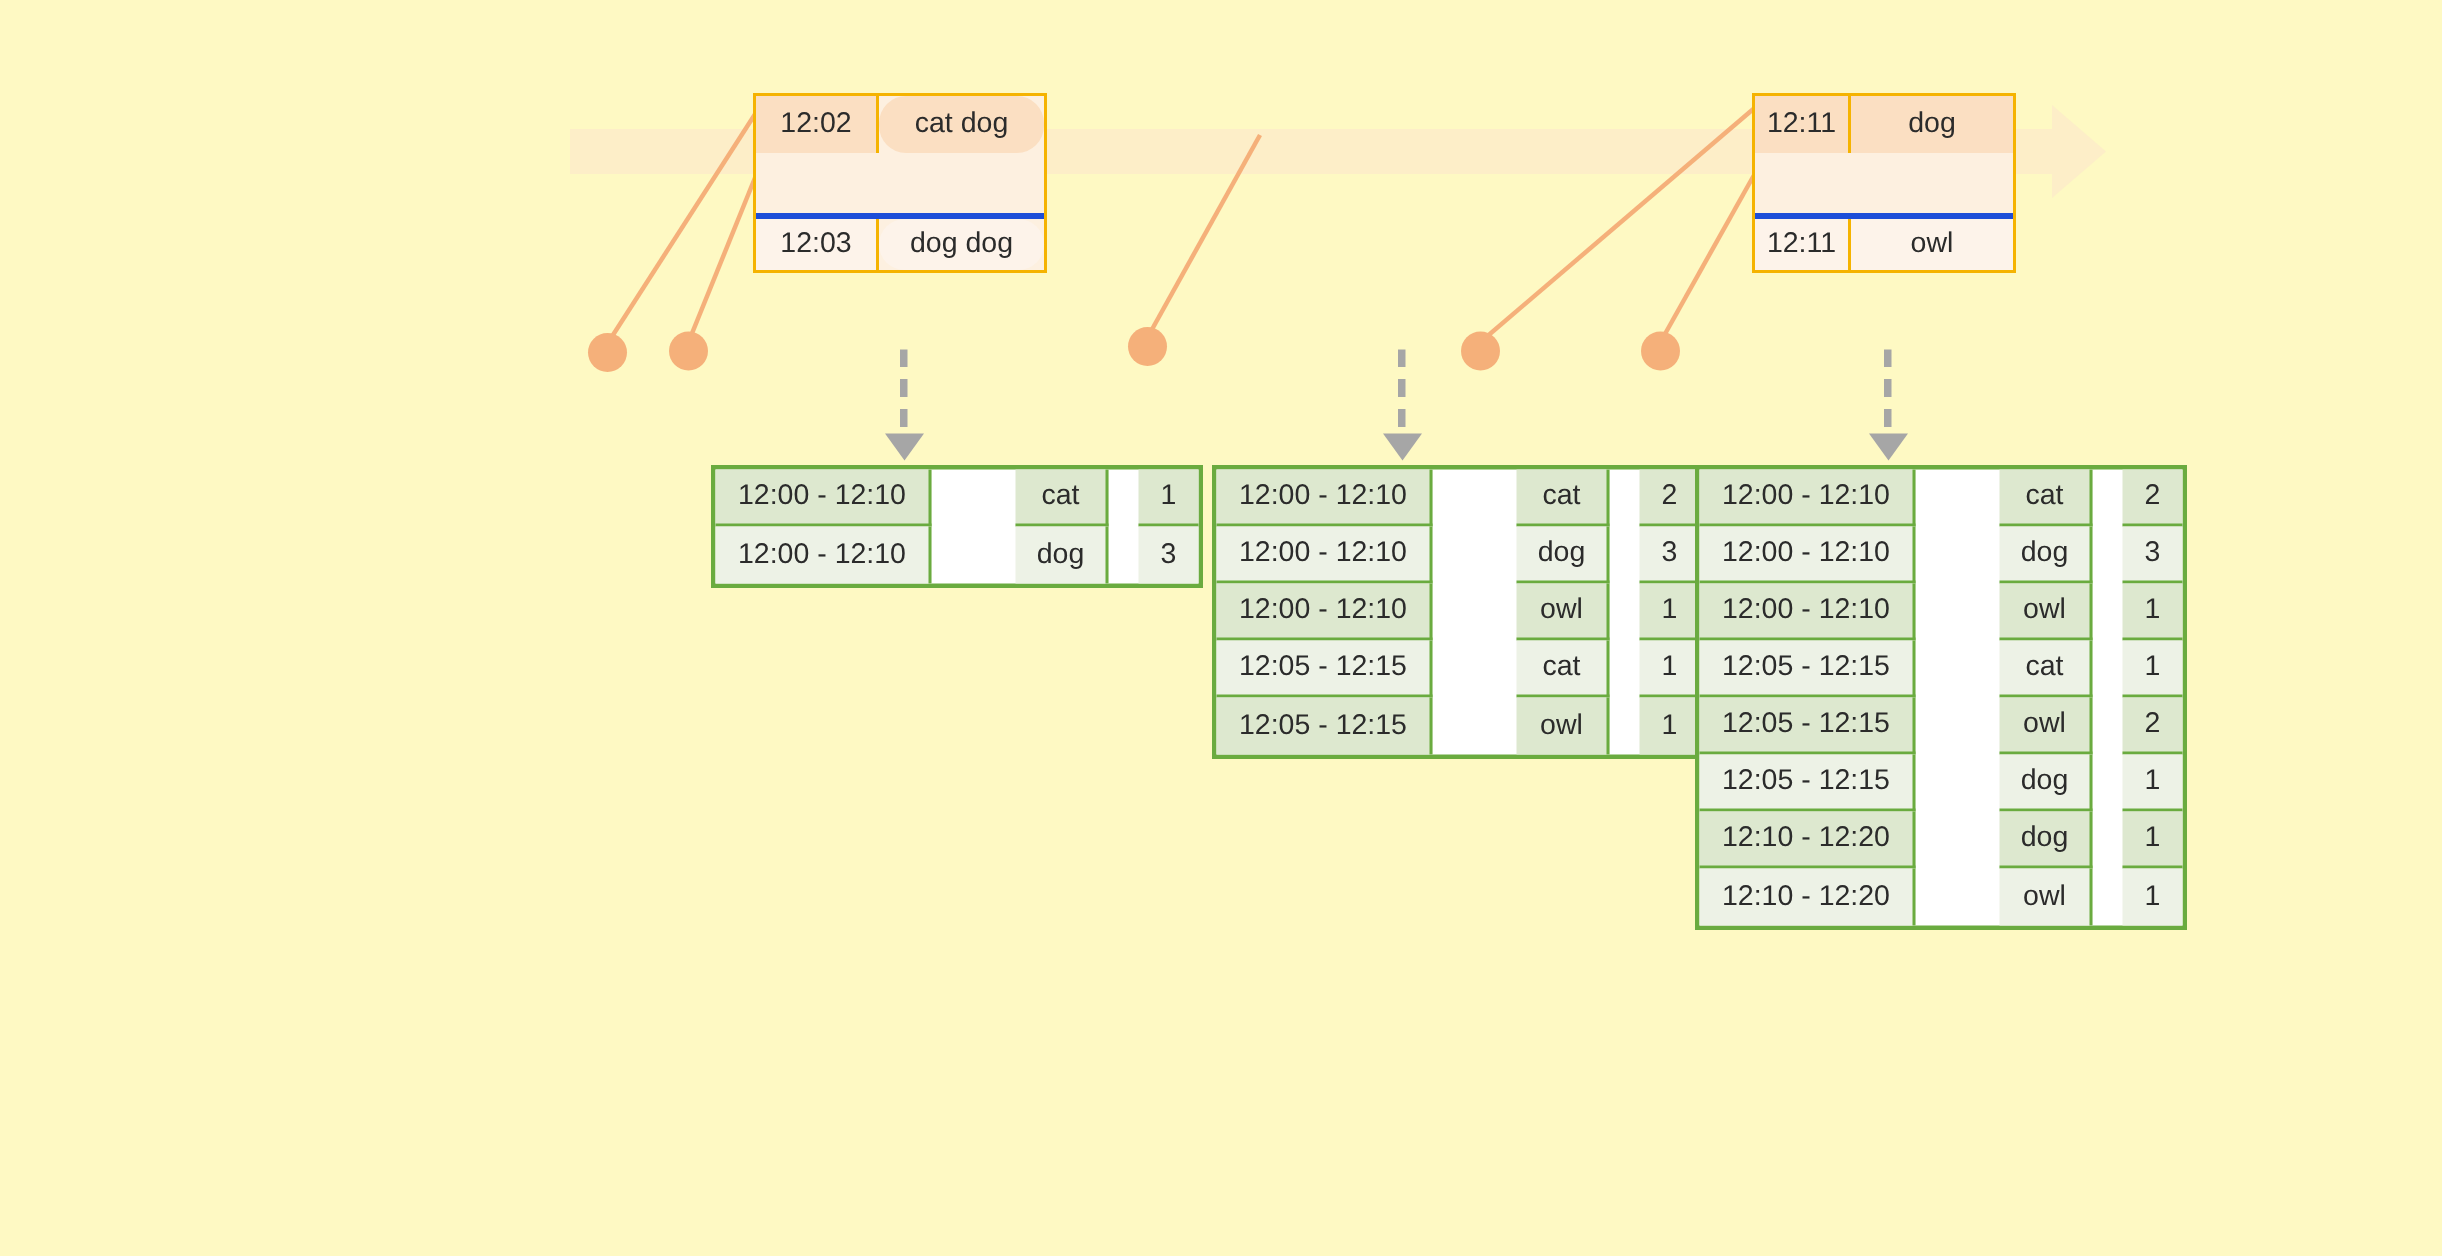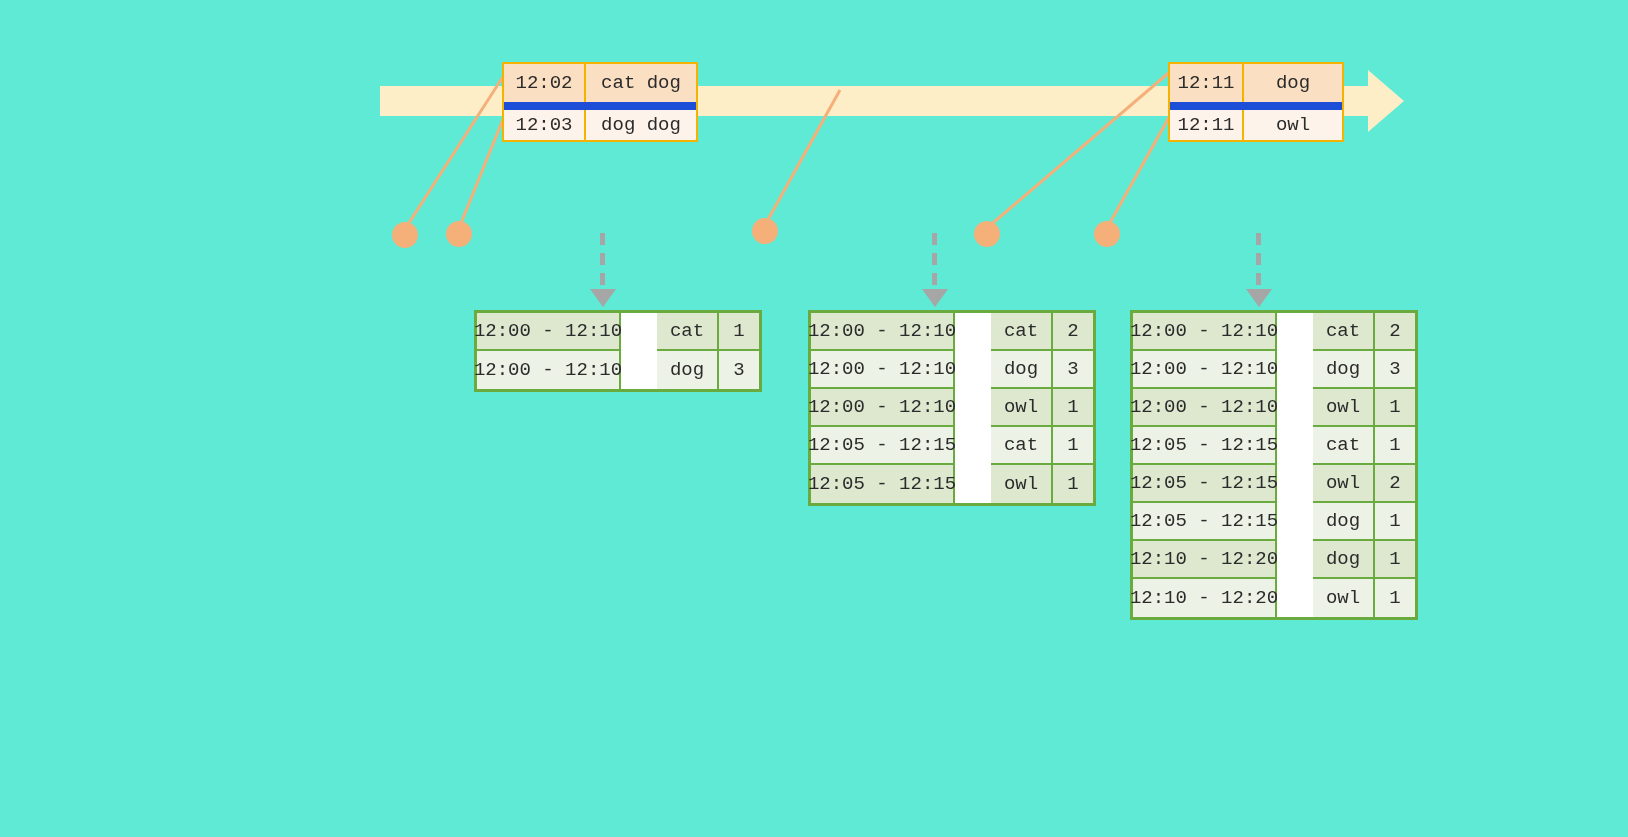--- a/index.html
+++ b/index.html
@@ -4,23 +4,23 @@
 <style>
   html, body {
     margin: 0;
     padding: 0;
     background: #000000;
   }
   #canvas {
     position: relative;
     width: 1628px;
     height: 837px;
-    background: #5eead4;
+    background: #fef9c3;
     overflow: hidden;
-    font-family: Liberation Mono, monospace;
+    font-family: Liberation Sans, sans-serif;
   }
 
   
   #timeline-bar {
     position: absolute;
     left: 380px;
     top: 86px;
     width: 990px;
     height: 30px;
     background: #fdeec8;
@@ -50,45 +50,46 @@
     border: 2px solid #f5b301;
     box-sizing: border-box;
     background: #fdf0e0;
   }
   .event-row {
     display: flex;
     height: 38px;
     box-sizing: border-box;
   }
   .event-row + .event-row {
-    border-top: 8px solid #1d4ed8;
+    border-top: 4px solid #1d4ed8;
+    margin-top: 40px;
   }
   .event-row.shade .ev-time,
   .event-row.shade .ev-words {
     background: #fbdfc2;
   }
   .ev-time, .ev-words {
     display: flex;
     align-items: center;
     justify-content: center;
     font-size: 19px;
     color: #2b2b2b;
     background: #fdf3ea;
     box-sizing: border-box;
     white-space: nowrap;
   }
   .ev-time { width: 82px; border-right: 2px solid #f5b301; }
   .ev-words { flex: 1; }
 
   #event-box-1 { left: 502px; top: 62px; width: 196px; }
-  #event-box-1 .ev-words { width: 112px; }
+  #event-box-1 .ev-words { width: 112px; border-radius: 18px; }
   #event-box-2 { left: 836px; top: 81px; width: 196px; }
   #event-box-2 .ev-words { width: 112px; }
   #event-box-3 { left: 1168px; top: 62px; width: 176px; }
-  #event-box-3 .ev-time { width: 74px; }
+  #event-box-3 .ev-time { width: 64px; }
   #event-box-3 .ev-words { width: 98px; }
 
   
   .conn-dot {
     position: absolute;
     width: 26px;
     height: 26px;
     border-radius: 50%;
     background: #f5b07a;
   }
@@ -104,20 +105,21 @@
   .result-table {
     position: absolute;
     border: 3px solid #6aab3f;
     box-sizing: border-box;
     background: #ffffff;
   }
   .res-row {
     display: flex;
     height: 38px;
     box-sizing: border-box;
+    gap: 20px;
   }
   .res-cell {
     display: flex;
     align-items: center;
     justify-content: center;
     font-size: 19px;
     color: #2b2b2b;
     box-sizing: border-box;
     border-right: 2px solid #6aab3f;
     border-bottom: 2px solid #6aab3f;

